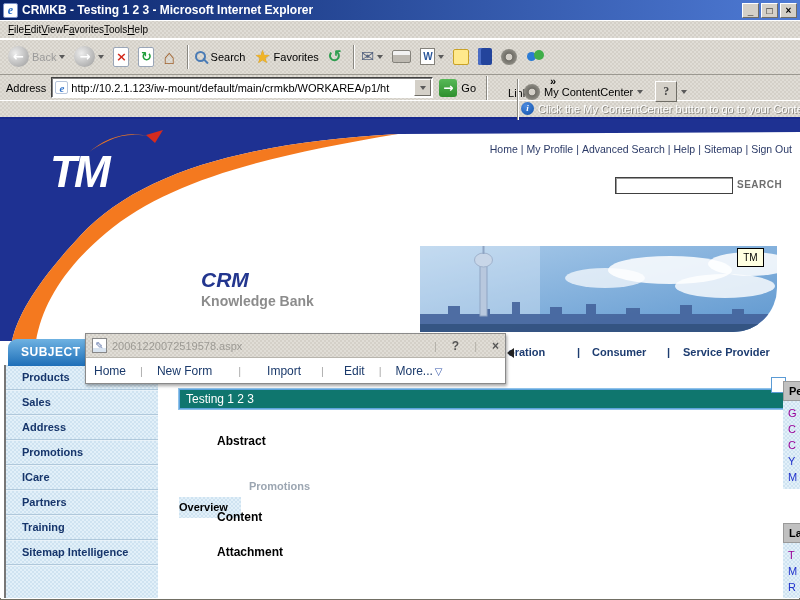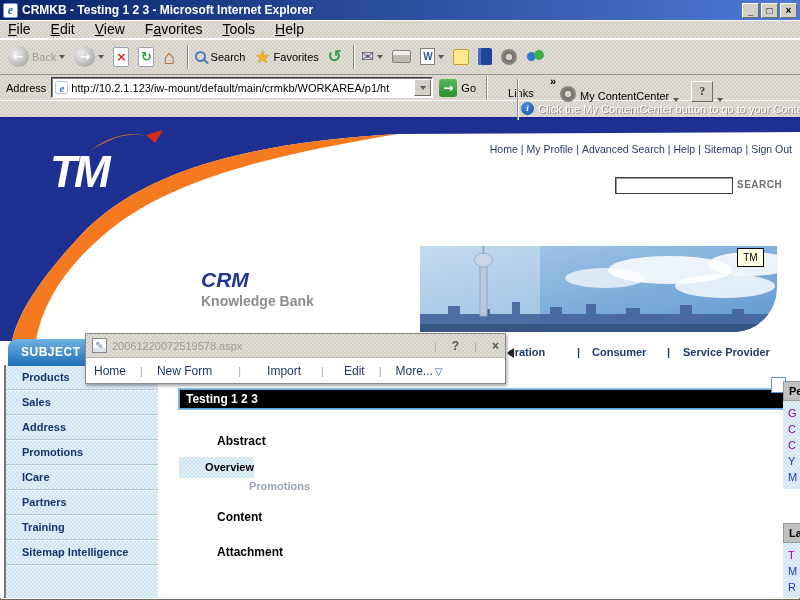--- a/index.html
+++ b/index.html
@@ -24,21 +24,21 @@
   .ie-icon { width:15px; height:15px; background:#fff; border:1px solid #7A90C8; border-radius:2px;
              color:#2E71C9; font:italic bold 12px/13px "Liberation Serif",serif; text-align:center; margin-right:4px; }
   .wtitle { font-weight:bold; font-size:12px; flex:1; white-space:nowrap; overflow:hidden; }
   .winbtn { width:17px; height:15px; margin-left:2px; background:#D4D0C8;
             border:1px solid; border-color:#fff #6F6D66 #6F6D66 #fff;
             color:#000; font:bold 10px/13px "Liberation Sans",sans-serif; text-align:center; }
 
   
   .menubar { height:19px; display:flex; align-items:center; padding-left:8px;
              border-bottom:1px solid #fff; box-shadow:inset 0 1px 0 #fff; }
-  .menu-item { font-size:14px; color:#000; margin-right:20px; }
+  .menu-item { font-size:10px; color:#000; }
   .menubar u { text-decoration:underline; }
 
   
   .toolbar { height:36px; display:flex; align-items:center; padding-left:8px;
              border-bottom:1px solid #9B9890; box-shadow:inset 0 1px 0 #fff; }
   .tbtn { display:flex; align-items:center; gap:3px; margin-right:9px; }
   .navcircle { width:21px; height:21px; border-radius:50%;
                background:radial-gradient(circle at 35% 35%,#EDEDED,#9A9A9A);
                color:#fff; font:bold 13px/21px "DejaVu Sans",sans-serif; text-align:center; }
   .disabled-label { color:#9A9A9A; font-size:11px; }
@@ -86,21 +86,21 @@
   .addr-dd { width:17px; height:17px; background:#D4D0C8; border:1px solid; border-color:#fff #6F6D66 #6F6D66 #fff;
              display:flex; align-items:center; justify-content:center; margin-right:1px; }
   .go-icon { width:18px; height:18px; background:linear-gradient(#57B957,#2E8F2E); border-radius:3px;
              color:#fff; font:bold 12px/18px "DejaVu Sans",sans-serif; text-align:center; margin:0 4px 0 6px; }
   .go-label { font-size:11px; }
   .links-sec { position:relative; width:52px; height:26px; margin-left:12px; }
   .links-label { position:absolute; left:2px; bottom:2px; font-size:11px; }
   .links-ovf { position:absolute; right:2px; top:0px; font-size:11px; font-weight:bold; }
   .vsep-tall { position:absolute; left:517px; top:79px; width:2px; height:41px;
                border-left:1px solid #8A8881; border-right:1px solid #fff; z-index:5; }
-  .cc-sec { position:absolute; left:524px; top:81px; display:flex; align-items:flex-end; gap:4px;padding-left:36px; }
+  .cc-sec { position:absolute; left:524px; top:81px; display:flex; align-items:center; gap:4px; }
   .cc-label { font-size:11px; }
   .qbtn { width:22px; height:21px; background:#D4D0C8; border:1px solid; border-color:#fff #6F6D66 #6F6D66 #fff;
           font:bold 12px/19px "Liberation Serif",serif; color:#444; text-align:center; margin-left:8px; }
 
   
   .inforow { height:18px; position:relative; border-bottom:2px solid #16288E; }
   .info-tip { position:absolute; left:521px; top:1px; display:flex; align-items:center; gap:4px; width:279px;
               overflow:hidden; white-space:nowrap; }
   .info-i { min-width:13px; width:13px; height:13px; border-radius:50%;
             background:radial-gradient(circle at 35% 30%,#4C8BE0,#0F4FA8);
@@ -135,25 +135,25 @@
   .catnav { position:absolute; top:227px; font-size:11px; font-weight:bold; color:#1D3C70; z-index:4; }
   .catnav-sep { color:#1D3C70; }
 
   
   .sidebar { position:absolute; left:4px; top:246px; width:154px; height:233px;
              border-left:2px solid #777; z-index:1; }
   .side-item { height:25px; line-height:25px; padding-left:16px; font-size:11px; font-weight:bold;
                color:#16356B; border-bottom:1px solid #AFC8DB; box-shadow:0 1px 0 #E8F2F9; }
 
   
-  .art-bar { position:absolute; left:178px; top:269px; width:608px; height:22px; background:#000000;
+  .art-bar { position:absolute; left:178px; top:269px; width:608px; height:22px; background:#0f766e;
              border:1px solid #8FC2E9; box-shadow:inset 0 0 0 1px #5FA4DC;
-             color:#fff; font-size:12px; font-weight:bold; line-height:20px; padding-left:7px; z-index:2; }
+             color:#fff; font-size:12px; font-weight:normal; line-height:20px; padding-left:7px; z-index:2; }
   .art-label { position:absolute; left:184px; font-size:12px; font-weight:bold; color:#000; z-index:2;margin-left:33px; }
-  .tab-active { position:absolute; left:179px; top:338px; width:75px; height:21px; text-align:right;
+  .tab-active { position:absolute; left:179px; top:378px; width:62px; height:21px; text-align:left;
                 font-size:11px; font-weight:bold; color:#000; line-height:21px; z-index:2; }
   .tab-inactive { position:absolute; left:249px; top:361px; font-size:11px; font-weight:bold; color:#9CA6B2; z-index:2; }
 
   
   .corner-box { position:absolute; left:771px; top:258px; width:15px; height:16px; background:#fff;
                 border:1px solid #5B9BD5; z-index:2; }
   .rpanel { position:absolute; left:783px; width:70px; z-index:2; }
   .rp-head { height:20px; background:#C0C0C0; border:1px solid #9A9A9A; font-size:11px; font-weight:bold;
              color:#000; line-height:18px; padding-left:5px; }
   .rp-body { padding:4px 0 4px 5px; }

